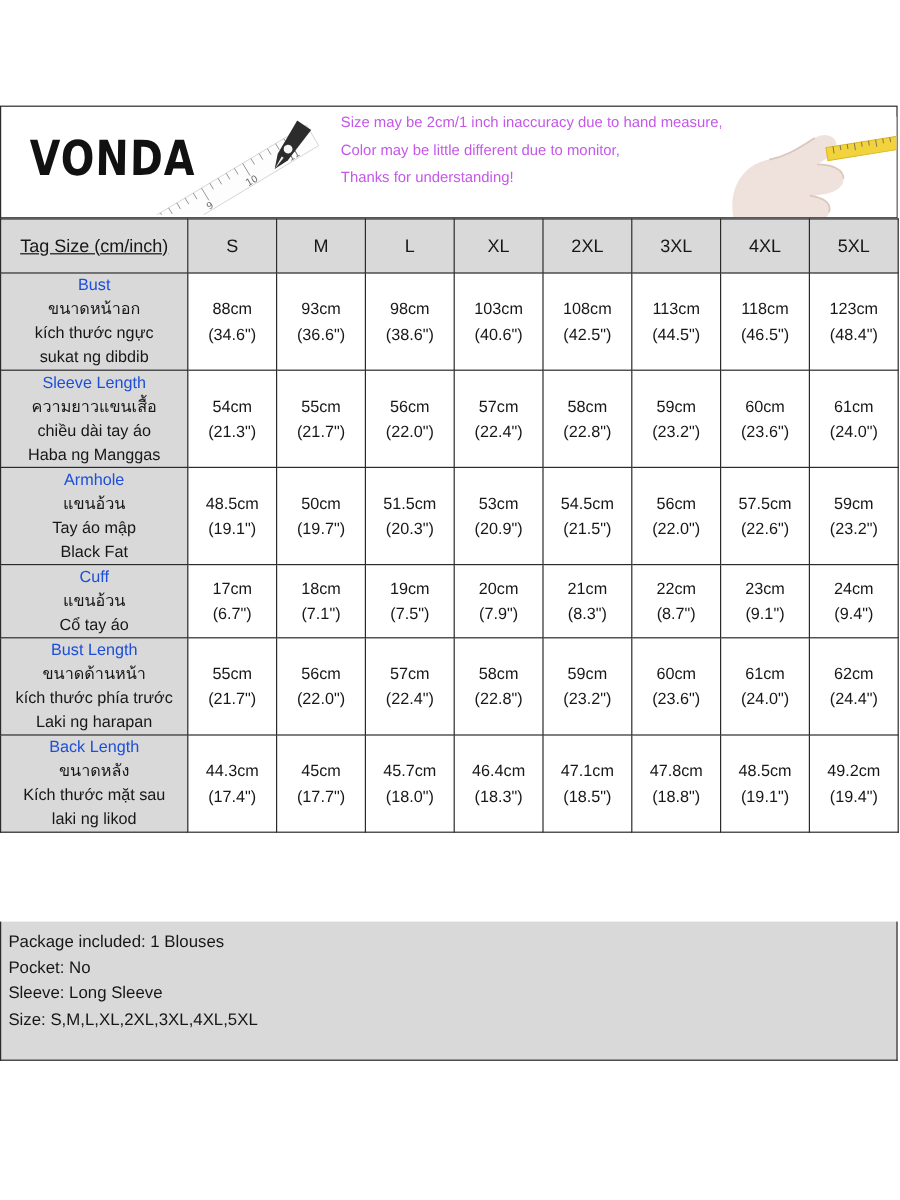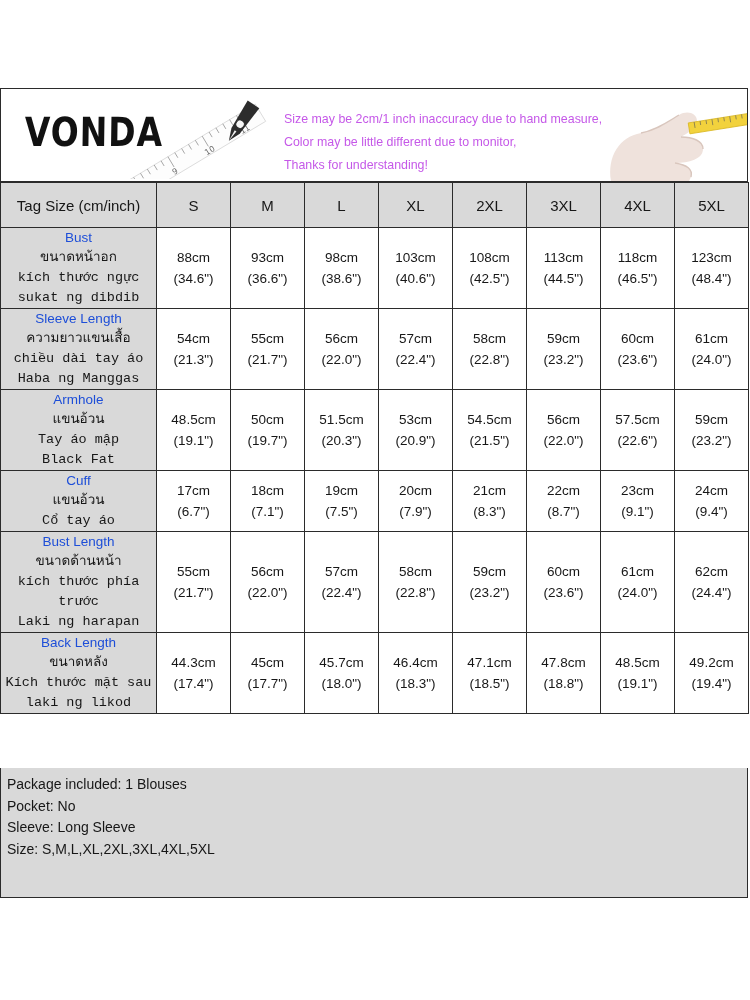--- a/index.html
+++ b/index.html
@@ -60,21 +60,21 @@
     position: absolute;
     left: 600px;
     top: 8px;
     width: 148px;
     height: 84px;
   }
 
   .notice {
     position: absolute;
     left: 283px;
-    top: 19px;
+    top: 2px;
     width: 330px;
   }
   .notice-line {
     color: #c558e8;
     font-size: 12.4px;
     line-height: 23px;
     white-space: nowrap;
   }
 
   
@@ -100,55 +100,56 @@
 
   
   tr.head-row td {
     height: 44px;
     background: #d9d9d9;
     font-size: 15px;
   }
   td.head-label {
     color: #ee2b24;
     font-size: 15px;
+    text-decoration: underline;
   }
 
   
   td.row-label {
     background: #d9d9d9;
     padding: 6px 3px;
     line-height: 20px;
   }
   .label-en {
     color: #1d4ed8;
     display: block;
     font-size: 13.5px;
   }
   .label-alt {
     color: #171717;
     display: block;
     font-size: 13.5px;
-    font-family: Liberation Mono, monospace;
+    font-family: Liberation Sans, sans-serif;
   }
 
   
   td.val {
     background: #ffffff;
     line-height: 21px;
     padding: 6px 1px;
   }
   .val-cm, .val-in { display: block; white-space: nowrap; }
 
   
   .footer {
     position: absolute;
     left: 0;
     top: 768px;
     width: 748px;
-    height: 130px;
+    height: 116px;
     box-sizing: border-box;
     border: 1px solid #2b2b2b;
     border-top: none;
     background: #d9d9d9;
     padding: 6px 0 0 6px;
   }
   .footer-line {
     font-size: 14px;
     line-height: 21.5px;
     color: #171717;

